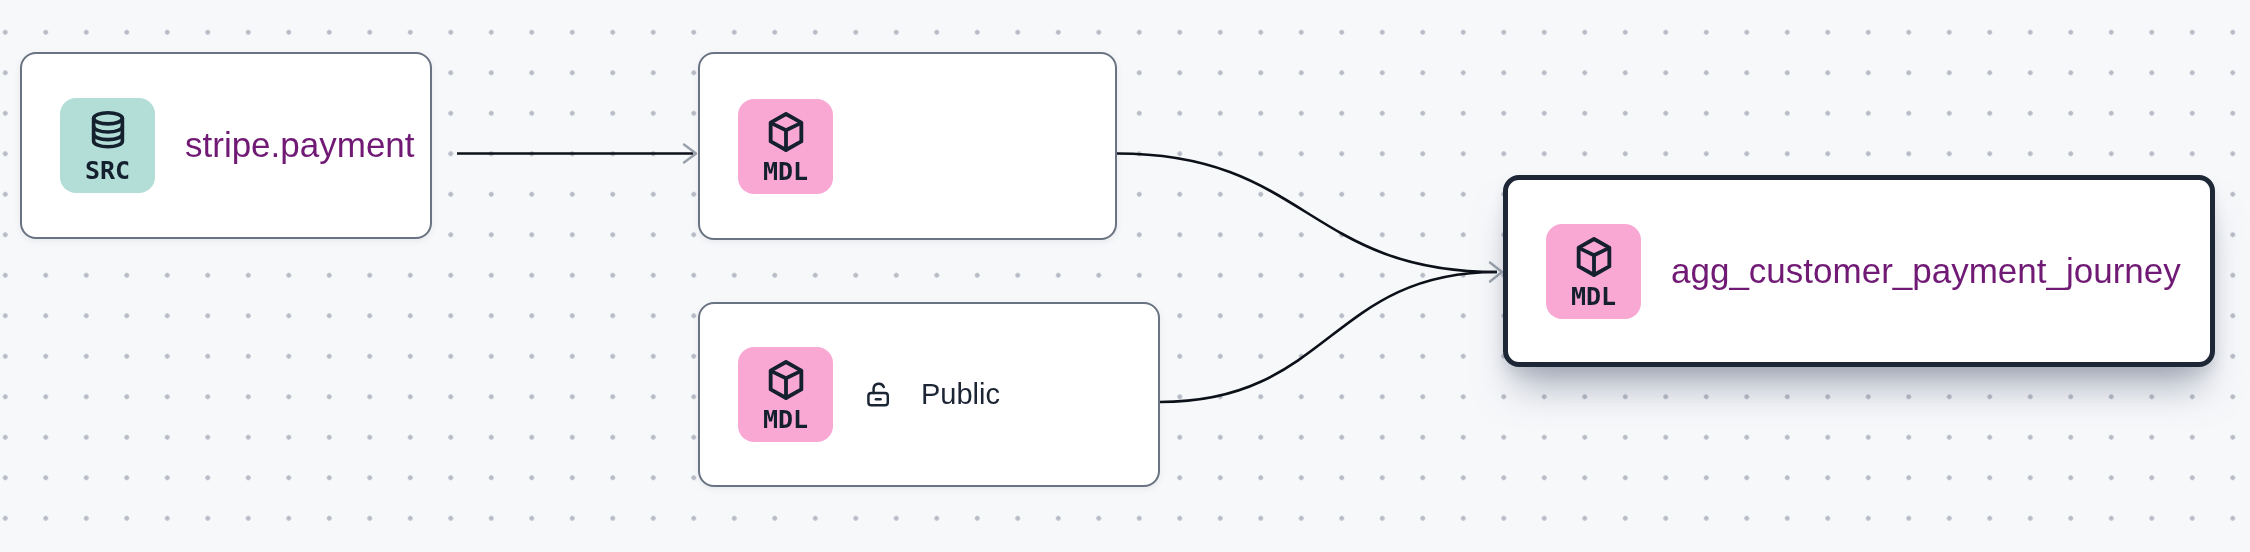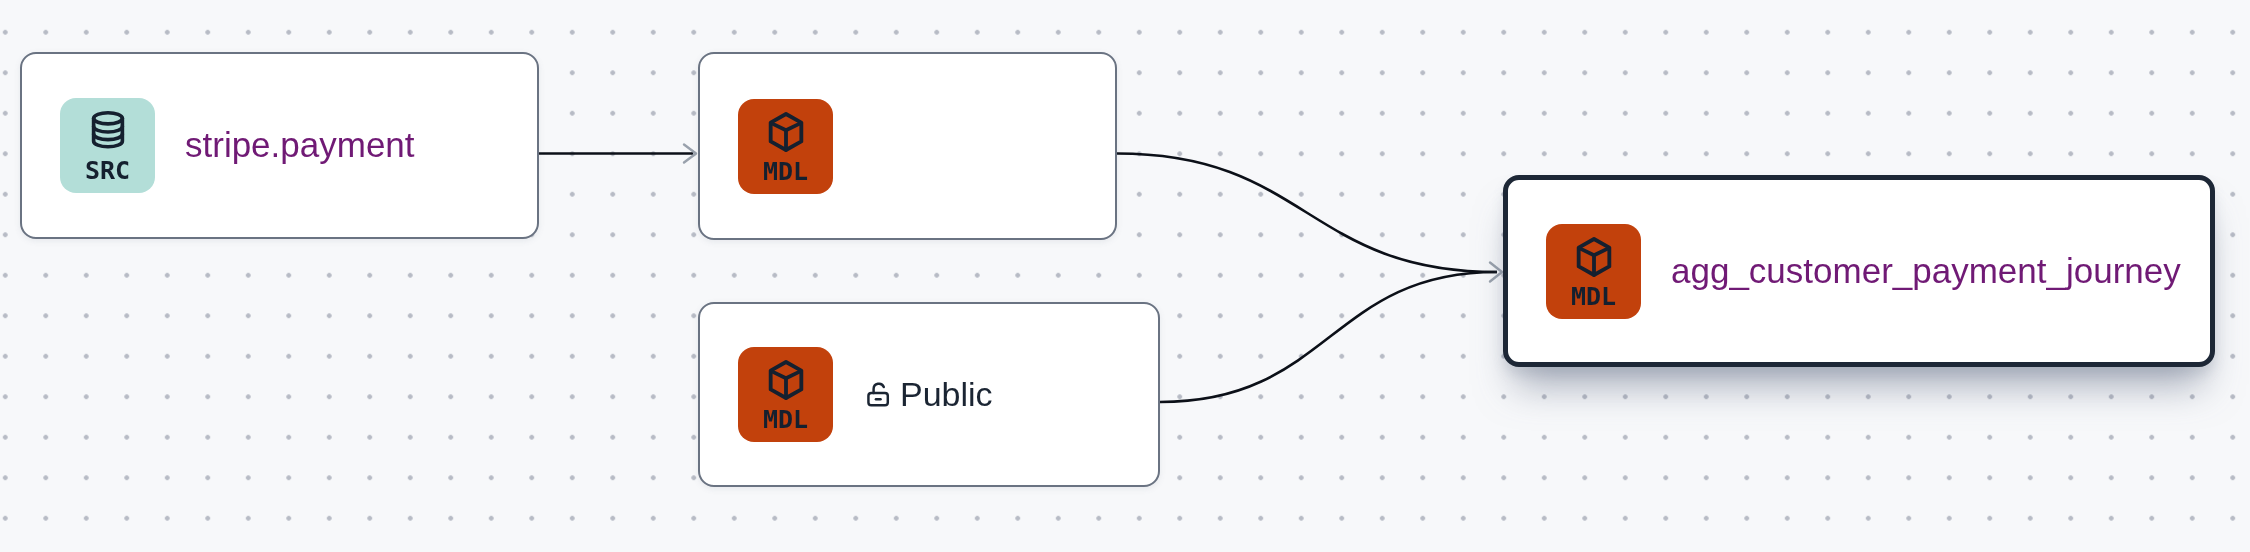--- a/index.html
+++ b/index.html
@@ -46,37 +46,37 @@
     border-radius: 16px;
     box-shadow: 0 2px 6px rgba(90,100,120,0.10);
     cursor: pointer;
   }
   .node.selected {
     border: 5px solid #1d2736;
     box-shadow: 0 30px 38px -12px rgba(100,112,135,0.55),
                 0 8px 12px rgba(100,112,135,0.15);
   }
 
-  #node-stripe-payment { left: 20px;   top: 52px;  width: 519px; height: 187px; }
+  #node-stripe-payment { left: 20px;   top: 52px;  width: 412px; height: 187px; }
   #node-stg-payments   { left: 698px;  top: 52px;  width: 419px; height: 188px; }
   #node-fct-orders     { left: 698px;  top: 302px; width: 462px; height: 185px; }
   #node-agg-journey    { left: 1503px; top: 175px; width: 712px; height: 192px; }
 
   .badge {
     flex: none;
     width: 95px; height: 95px;
     border-radius: 16px;
     display: flex;
     flex-direction: column;
     align-items: center;
     justify-content: center;
     color: #15202f;
   }
   .badge.src { background: #b3ded8; }
-  .badge.mdl { background: #c2410c; }
+  .badge.mdl { background: #f9a8d4; }
   .badge svg { display: block; }
   .badge-label {
     font-family: "DejaVu Sans Mono", monospace;
     font-size: 25px;
     font-weight: 700;
     line-height: 1;
     margin-top: 4px;
     letter-spacing: 0px;
     color: #15202f;
   }
@@ -91,22 +91,22 @@
   .node-title {
     font-size: 35px;
     font-weight: 500;
     color: #701a75;
     line-height: 1.1;
     white-space: nowrap;
   }
   .node-sub {
     display: flex;
     align-items: center;
-    gap: 6px;
-    font-size: 34px;
+    gap: 27px;
+    font-size: 29px;
     font-weight: 400;
     color: #1b2533;
     line-height: 1.1;
   }
   .node-sub svg { display: block; }
 </style>
 </head>
 <body>
 
 <div class="canvas">

